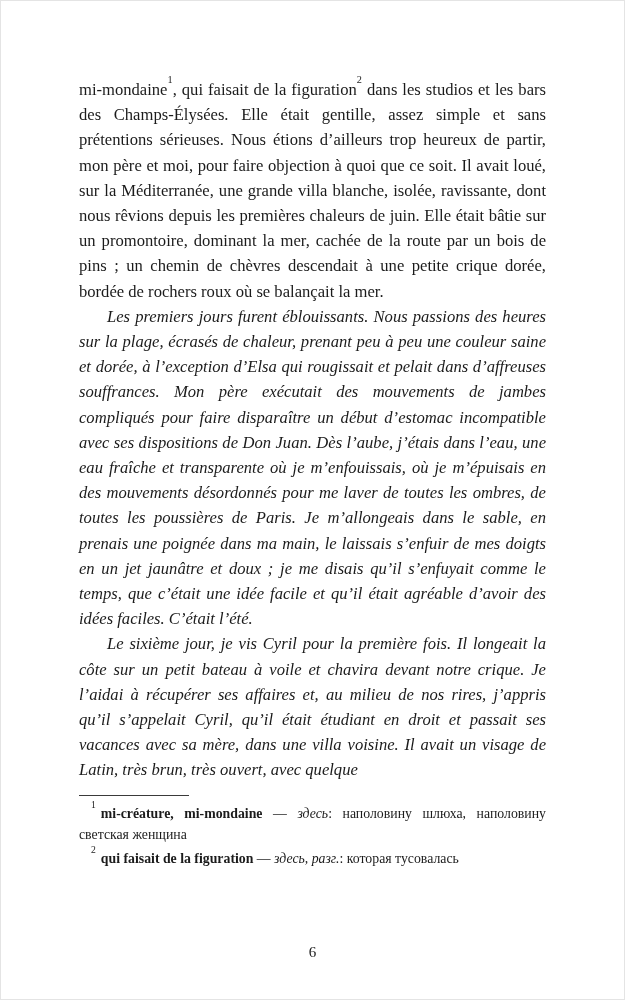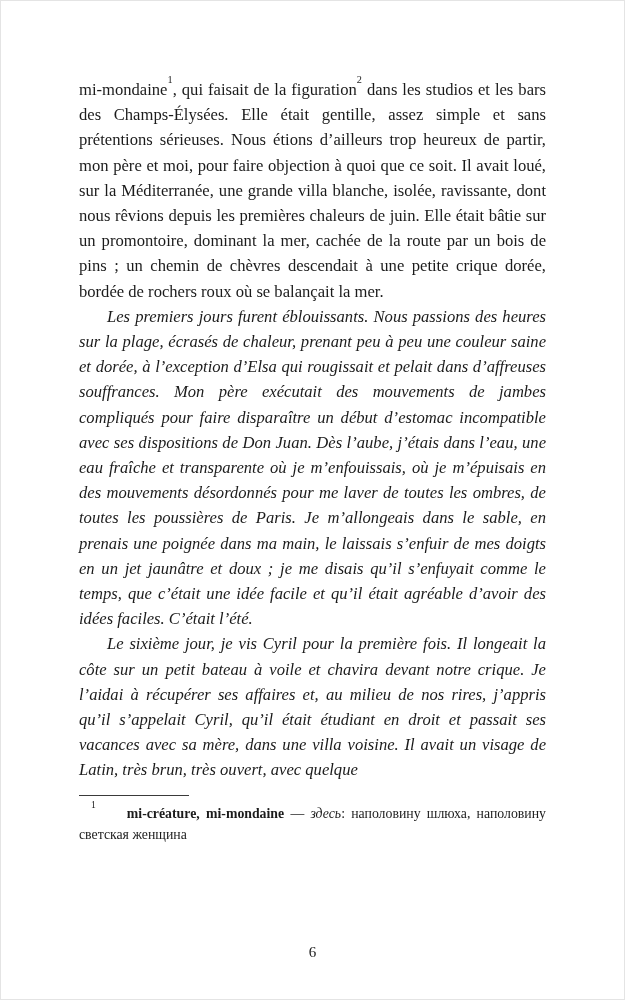--- a/index.html
+++ b/index.html
@@ -56,21 +56,20 @@
   }
   .footnote sup {
     font-size: 70%;
     line-height: 0;
     position: relative;
     top: -0.45em;
     margin-right: 5px;
   }
   .footnote b {
     font-weight: bold;
-    margin-left: 26px;
   }
   .footnote i {
     margin-top: 21px;
   }
   .page-number {
     position: absolute;
     left: 0;
     right: 0;
     bottom: 38px;
     text-align: center;
@@ -91,17 +90,18 @@
 
     <p class="para indent"><span>Le sixième jour, je vis Cyril pour la première fois. Il longeait la côte sur un petit bateau à voile et chavira devant notre crique. Je l’aidai à récupérer ses affaires et, au milieu de nos rires, j’appris qu’il s’appelait Cyril, qu’il était étudiant en droit et passait ses vacances avec sa mère, dans une villa voisine. Il avait un visage de Latin, très brun, très ouvert, avec quelque</span></p>
 
   </div>
 
   <div class="footnotes">
     <div class="footnote-rule"></div>
 
     <p class="footnote"><sup>1</sup><b>mi-créature, mi-mondaine</b><span> — </span><i>здесь</i><span>: наполовину шлюха, наполовину светская женщина</span></p>
 
+    <p class="footnote"><sup>2</sup><b>qui faisait de la figuration</b><span> — </span><i>здесь, разг.</i><span>: которая тусовалась</span></p>
   </div>
 
   <div class="page-number">6</div>
 
 </div>
 
 </body></html>

